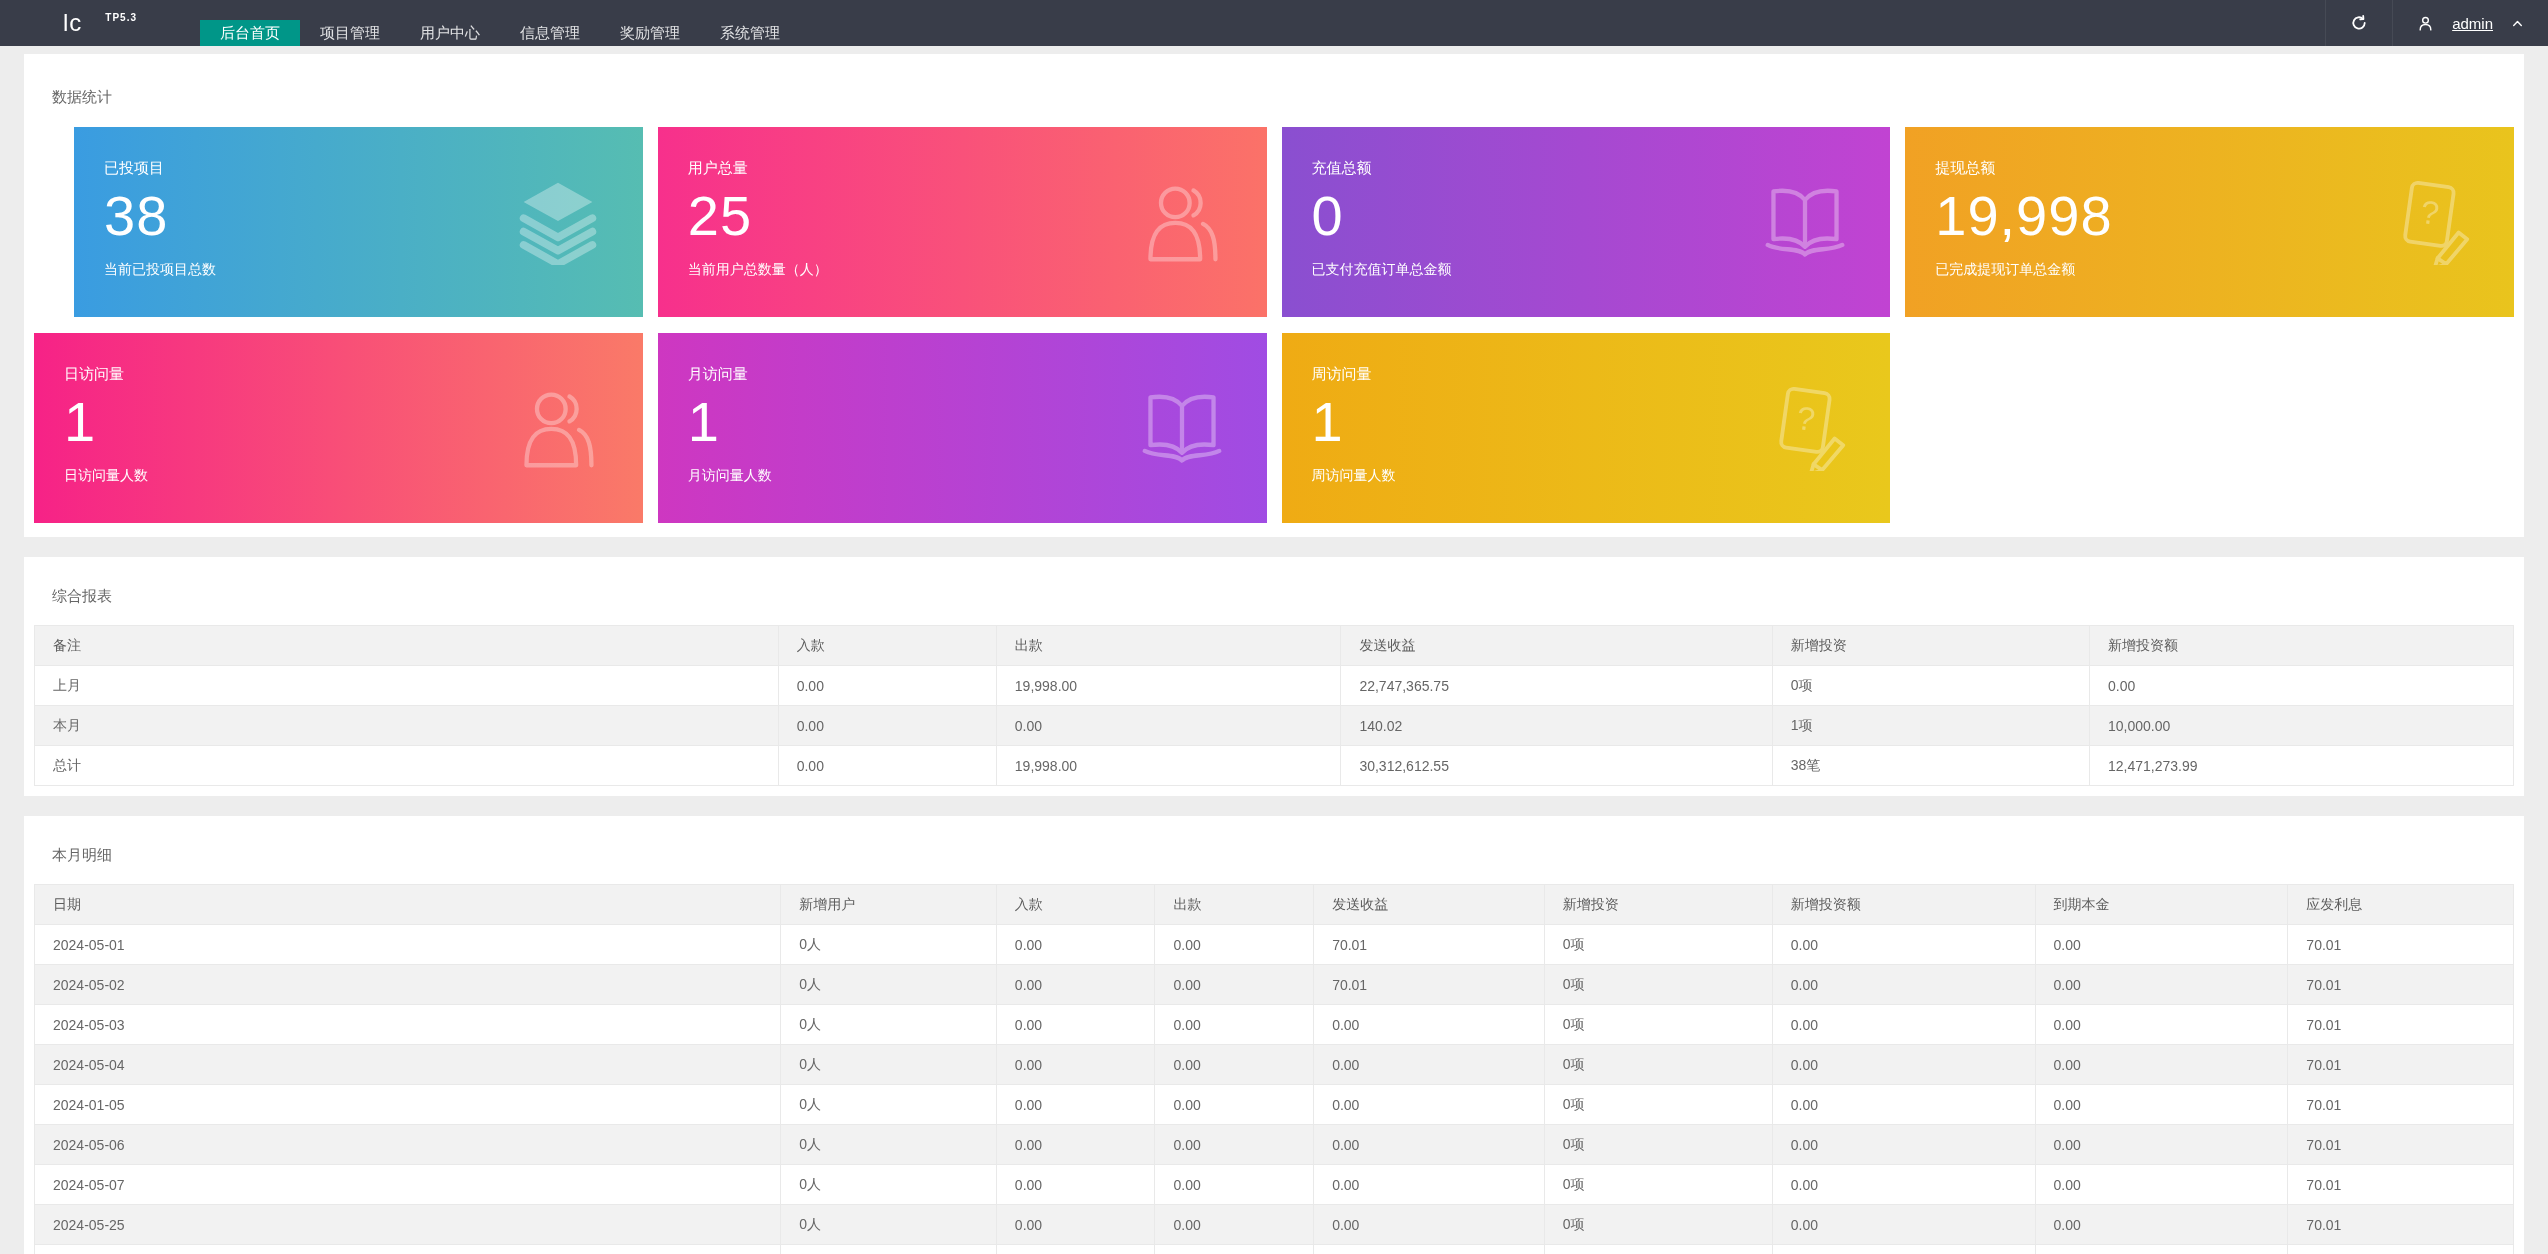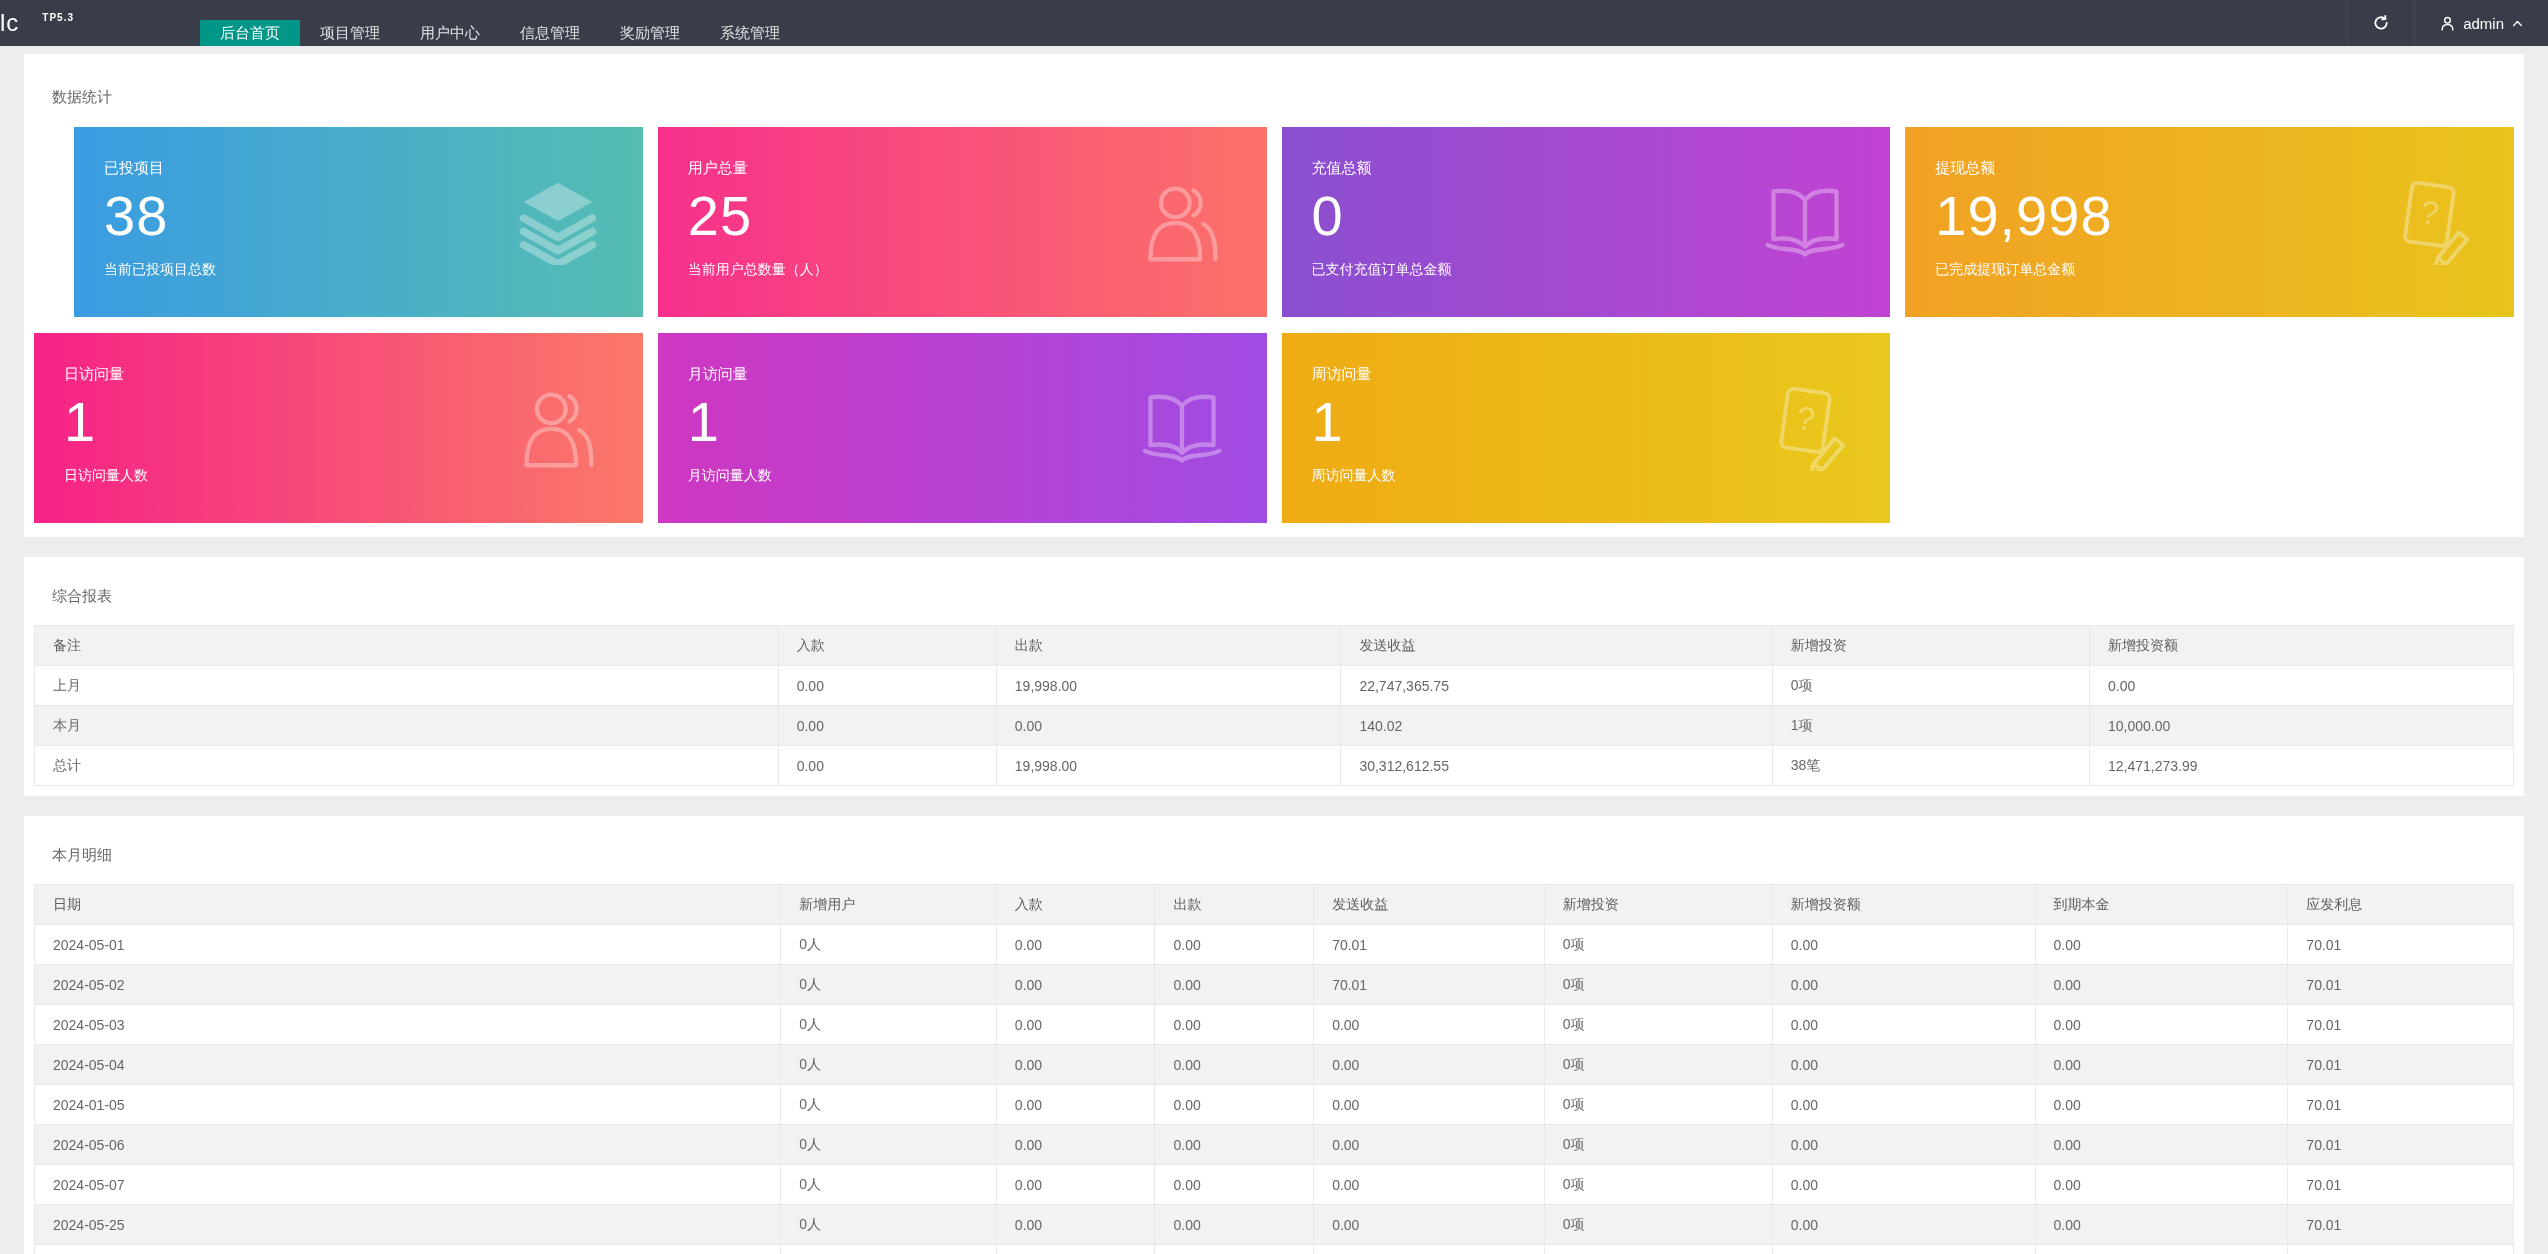--- a/index.html
+++ b/index.html
@@ -6,35 +6,36 @@
   html,body { width:2548px; height:1254px; overflow:hidden; }
   body {
     background:#ededed;
     font-family:"Liberation Sans","DejaVu Sans",sans-serif;
     color:#666;
   }
 
   
   .navbar { height:46px; background:#393d49; display:flex; align-items:stretch; }
   .logo {
-    width:200px; display:flex; align-items:center; 
+    width:200px; display:flex; align-items:center; justify-content:center;
     color:#fff; font-size:24px; letter-spacing:1px; cursor:pointer;gap:20px;
   }
   .logo sup { font-size:10px; font-weight:bold; margin-left:3px; transform:translateY(-6px); }
   .nav-menu { display:flex; align-items:stretch; }
   .nav-item {
     display:flex; align-items:center; padding:0 20px; font-size:15px;
     color:rgba(255,255,255,.85); cursor:pointer; white-space:nowrap;margin-top:20px;
   }
   .nav-item.active { background:#009688; color:#fff; }
   .nav-right { margin-left:auto; display:flex; align-items:stretch; }
   .nav-btn {
-    display:flex; align-items:center; gap:7px; padding:0 24px;
+    display:flex; align-items:center; gap:18px; padding:0 24px;
     color:#fff; font-size:15px; cursor:pointer;
     border-left:1px solid rgba(255,255,255,.07);
+    text-decoration:underline;
   }
   .nav-btn svg { display:block; }
 
   
   .panel { background:#fff; margin:0 24px 20px; padding:10px; }
   .panel.first { margin-top:8px; }
   .panel-title { font-size:15px; color:#666; padding:24px 8px 20px 18px; }
   .panel-title.slim { padding:20px 8px 19px 18px; }
 
   

